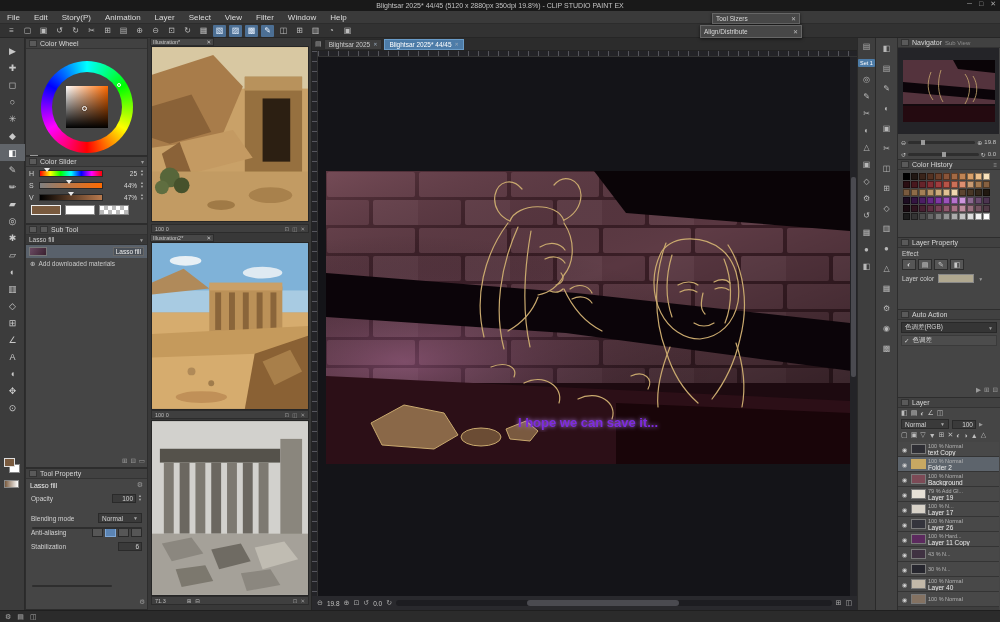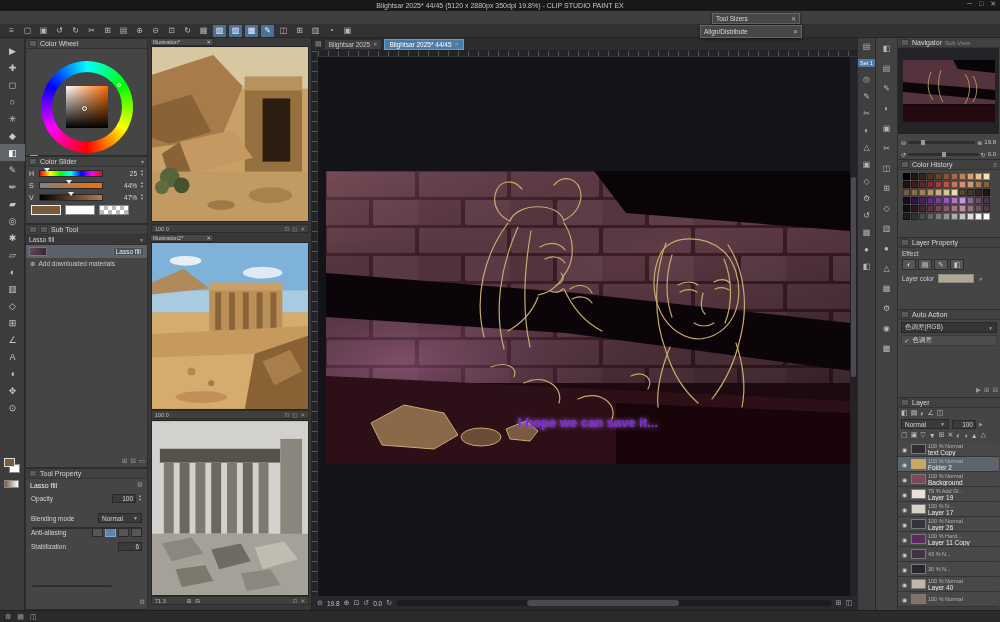--- a/index.html
+++ b/index.html
@@ -130,20 +130,34 @@
 
   <div class="abs" id="titlebar">
     <span>Blightsar 2025* 44/45 (5120 x 2880px 350dpi 19.8%) - CLIP STUDIO PAINT EX</span>
     <span id="win-controls">
         <span class="wc">─</span>
         <span class="wc">□</span>
         <span class="wc">✕</span>
       </span>
   </div>
 
+  <div class="abs" id="menubar">
+    <span id="menubar-items" style="display:flex">
+        <span class="mitem">File</span>
+        <span class="mitem">Edit</span>
+        <span class="mitem">Story(P)</span>
+        <span class="mitem">Animation</span>
+        <span class="mitem">Layer</span>
+        <span class="mitem">Select</span>
+        <span class="mitem">View</span>
+        <span class="mitem">Filter</span>
+        <span class="mitem">Window</span>
+        <span class="mitem">Help</span>
+      </span>
+  </div>
 
   <div class="abs" id="toolbar">
     <span id="toolbar-icons" style="display:flex;gap:3px">
         <span class="tbi">≡</span>
         <span class="tbi">▢</span>
         <span class="tbi">▣</span>
         <span class="tbi">↺</span>
         <span class="tbi">↻</span>
         <span class="tbi">✂</span>
         <span class="tbi">⊞</span>

